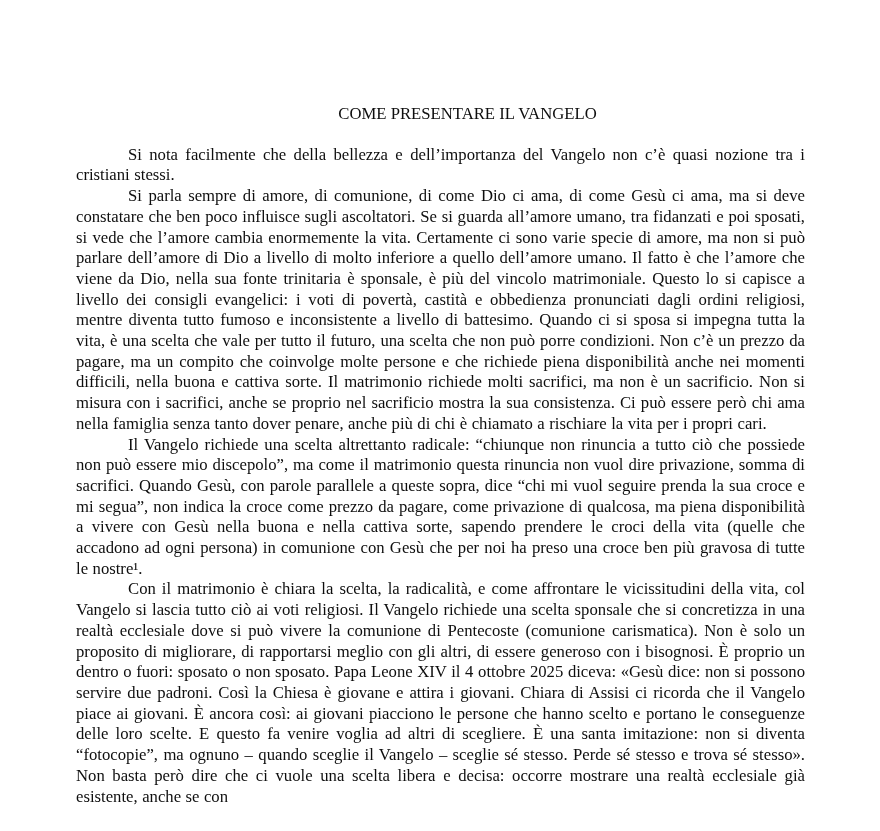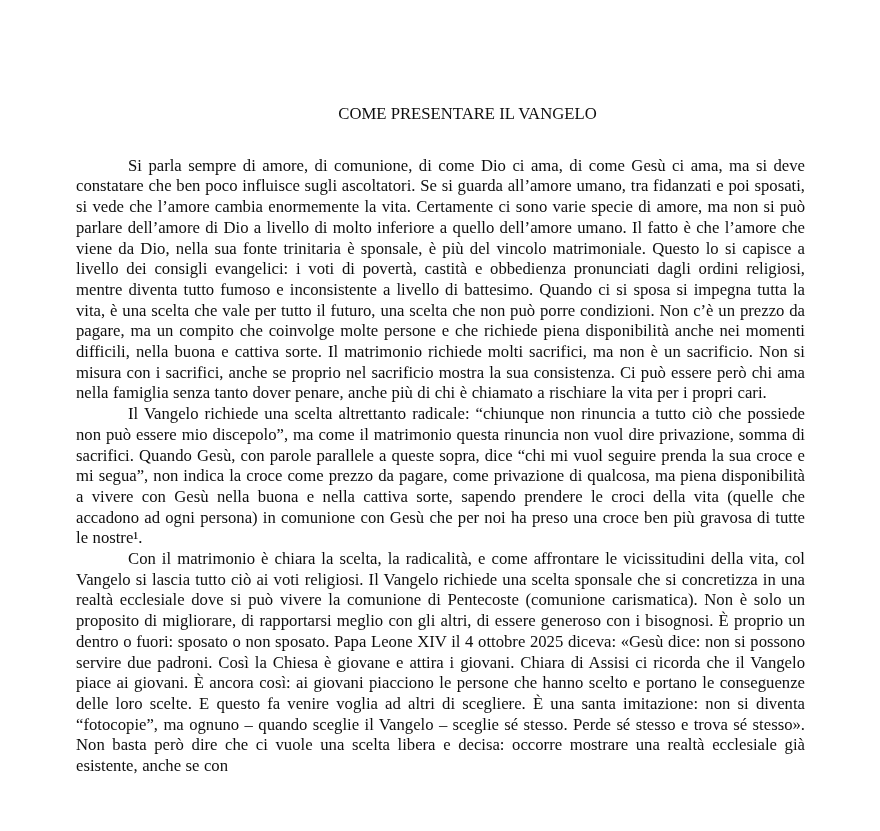--- a/index.html
+++ b/index.html
@@ -17,40 +17,41 @@
     width: 880px;
     height: 831px;
     padding: 104px 75px 0 76px;
     background: #ffffff;
     font-family: "Liberation Serif", "DejaVu Serif", serif;
     font-size: 16.7px;
     line-height: 20.7px;
     color: #0e0e0e;
   }
   .doc-title {
-    margin: 0 0 31px 0;
+    margin: 0 0 20px 0;
     padding-left: 54px;          
     text-align: center;
     font-size: 16.7px;
     font-weight: normal;
     line-height: 20.7px;
     white-space: nowrap;
   }
   .para {
     margin: 0;
     text-align: justify;
     text-indent: 52px;
     word-spacing: 0.02em;
   }
 </style>
 </head>
 <body>
 
 <div class="page">
   <h1 class="doc-title">COME PRESENTARE IL VANGELO</h1>
 
+  <p class="para">Si nota facilmente che della bellezza e dell’importanza del Vangelo non c’è quasi nozione tra i cristiani stessi.</p>
 
   <p class="para">Si parla sempre di amore, di comunione, di come Dio ci ama, di come Gesù ci ama, ma si deve constatare che ben poco influisce sugli ascoltatori. Se si guarda all’amore umano, tra fidanzati e poi sposati, si vede che l’amore cambia enormemente la vita. Certamente ci sono varie specie di amore, ma non si può parlare dell’amore di Dio a livello di molto inferiore a quello dell’amore umano. Il fatto è che l’amore che viene da Dio, nella sua fonte trinitaria è sponsale, è più del vincolo matrimoniale. Questo lo si capisce a livello dei consigli evangelici: i voti di povertà, castità e obbedienza pronunciati dagli ordini religiosi, mentre diventa tutto fumoso e inconsistente a livello di battesimo. Quando ci si sposa si impegna tutta la vita, è una scelta che vale per tutto il futuro, una scelta che non può porre condizioni. Non c’è un prezzo da pagare, ma un compito che coinvolge molte persone e che richiede piena disponibilità anche nei momenti difficili, nella buona e cattiva sorte. Il matrimonio richiede molti sacrifici, ma non è un sacrificio. Non si misura con i sacrifici, anche se proprio nel sacrificio mostra la sua consistenza. Ci può essere però chi ama nella famiglia senza tanto dover penare, anche più di chi è chiamato a rischiare la vita per i propri cari.</p>
 
   <p class="para">Il Vangelo richiede una scelta altrettanto radicale: “chiunque non rinuncia a tutto ciò che possiede non può essere mio discepolo”, ma come il matrimonio questa rinuncia non vuol dire privazione, somma di sacrifici. Quando Gesù, con parole parallele a queste sopra, dice “chi mi vuol seguire prenda la sua croce e mi segua”, non indica la croce come prezzo da pagare, come privazione di qualcosa, ma piena disponibilità a vivere con Gesù nella buona e nella cattiva sorte, sapendo prendere le croci della vita (quelle che accadono ad ogni persona) in comunione con Gesù che per noi ha preso una croce ben più gravosa di tutte le nostre¹.</p>
 
   <p class="para">Con il matrimonio è chiara la scelta, la radicalità, e come affrontare le vicissitudini della vita, col Vangelo si lascia tutto ciò ai voti religiosi. Il Vangelo richiede una scelta sponsale che si concretizza in una realtà ecclesiale dove si può vivere la comunione di Pentecoste (comunione carismatica). Non è solo un proposito di migliorare, di rapportarsi meglio con gli altri, di essere generoso con i bisognosi. È proprio un dentro o fuori: sposato o non sposato. Papa Leone XIV il 4 ottobre 2025 diceva: «Gesù dice: non si possono servire due padroni. Così la Chiesa è giovane e attira i giovani. Chiara di Assisi ci ricorda che il Vangelo piace ai giovani. È ancora così: ai giovani piacciono le persone che hanno scelto e portano le conseguenze delle loro scelte. E questo fa venire voglia ad altri di scegliere. È una santa imitazione: non si diventa “fotocopie”, ma ognuno – quando sceglie il Vangelo – sceglie sé stesso. Perde sé stesso e trova sé stesso». Non basta però dire che ci vuole una scelta libera e decisa: occorre mostrare una realtà ecclesiale già esistente, anche se con</p>
 </div>
 
 </body></html>

